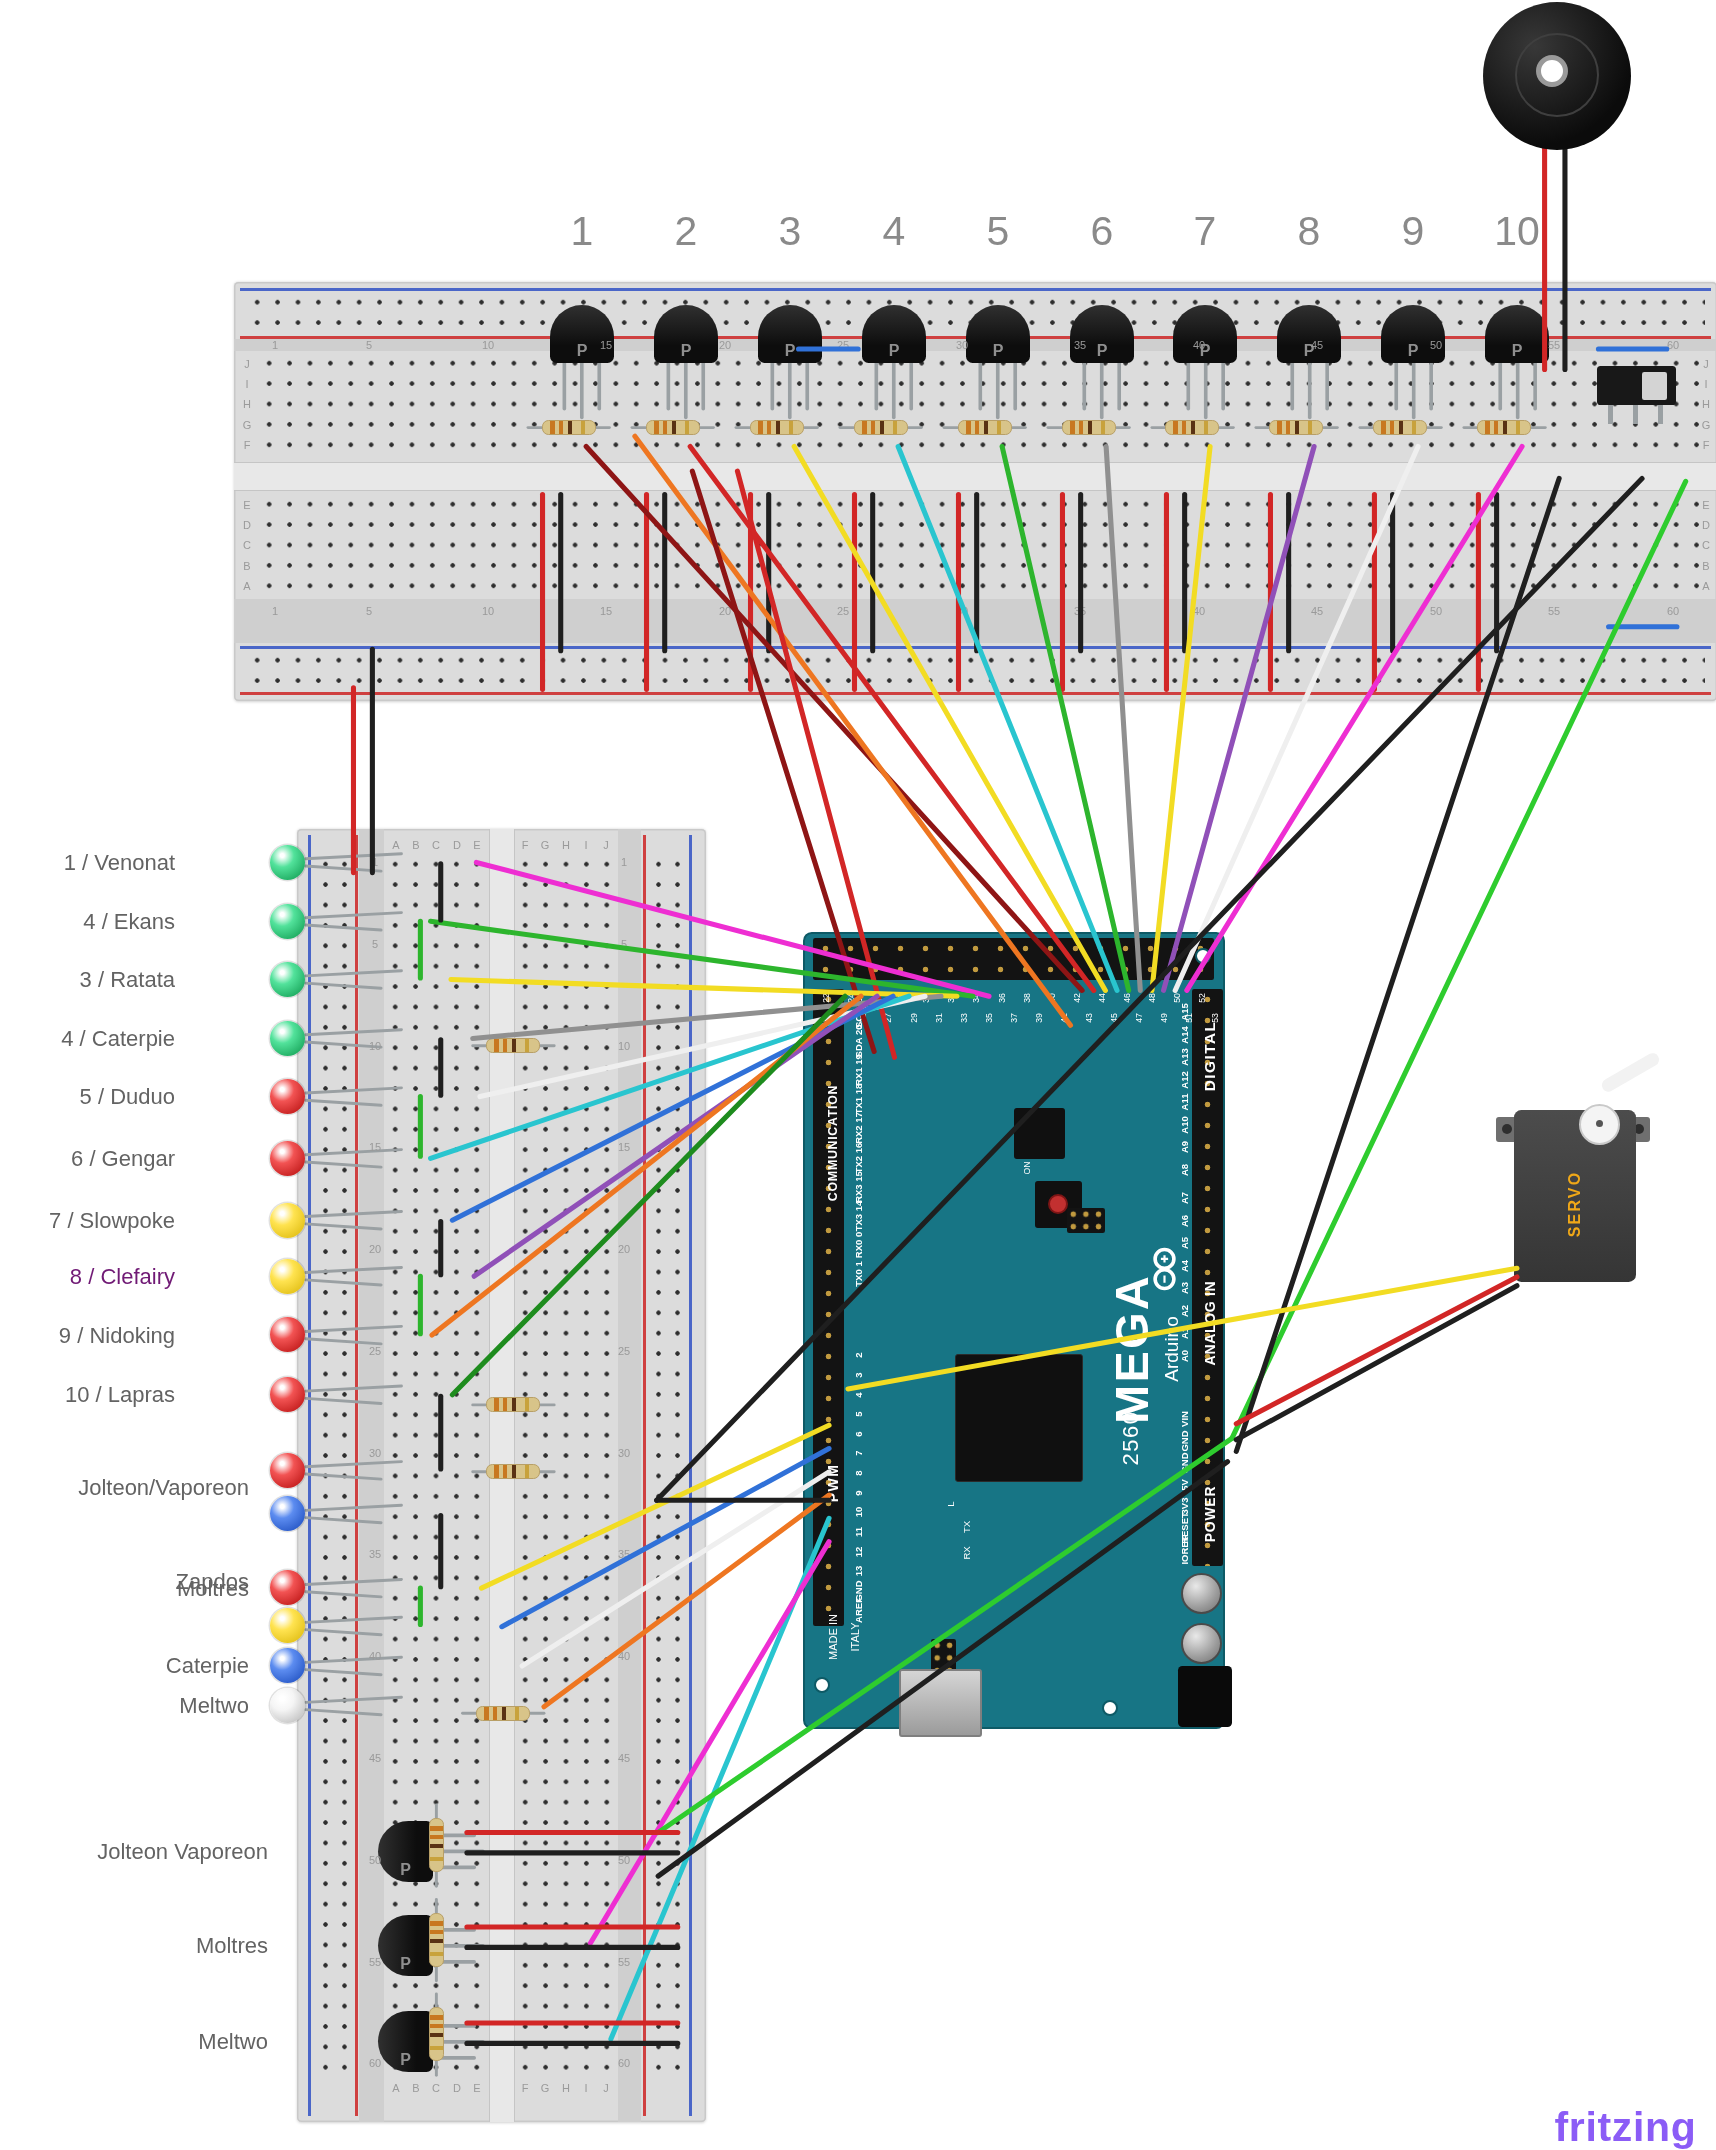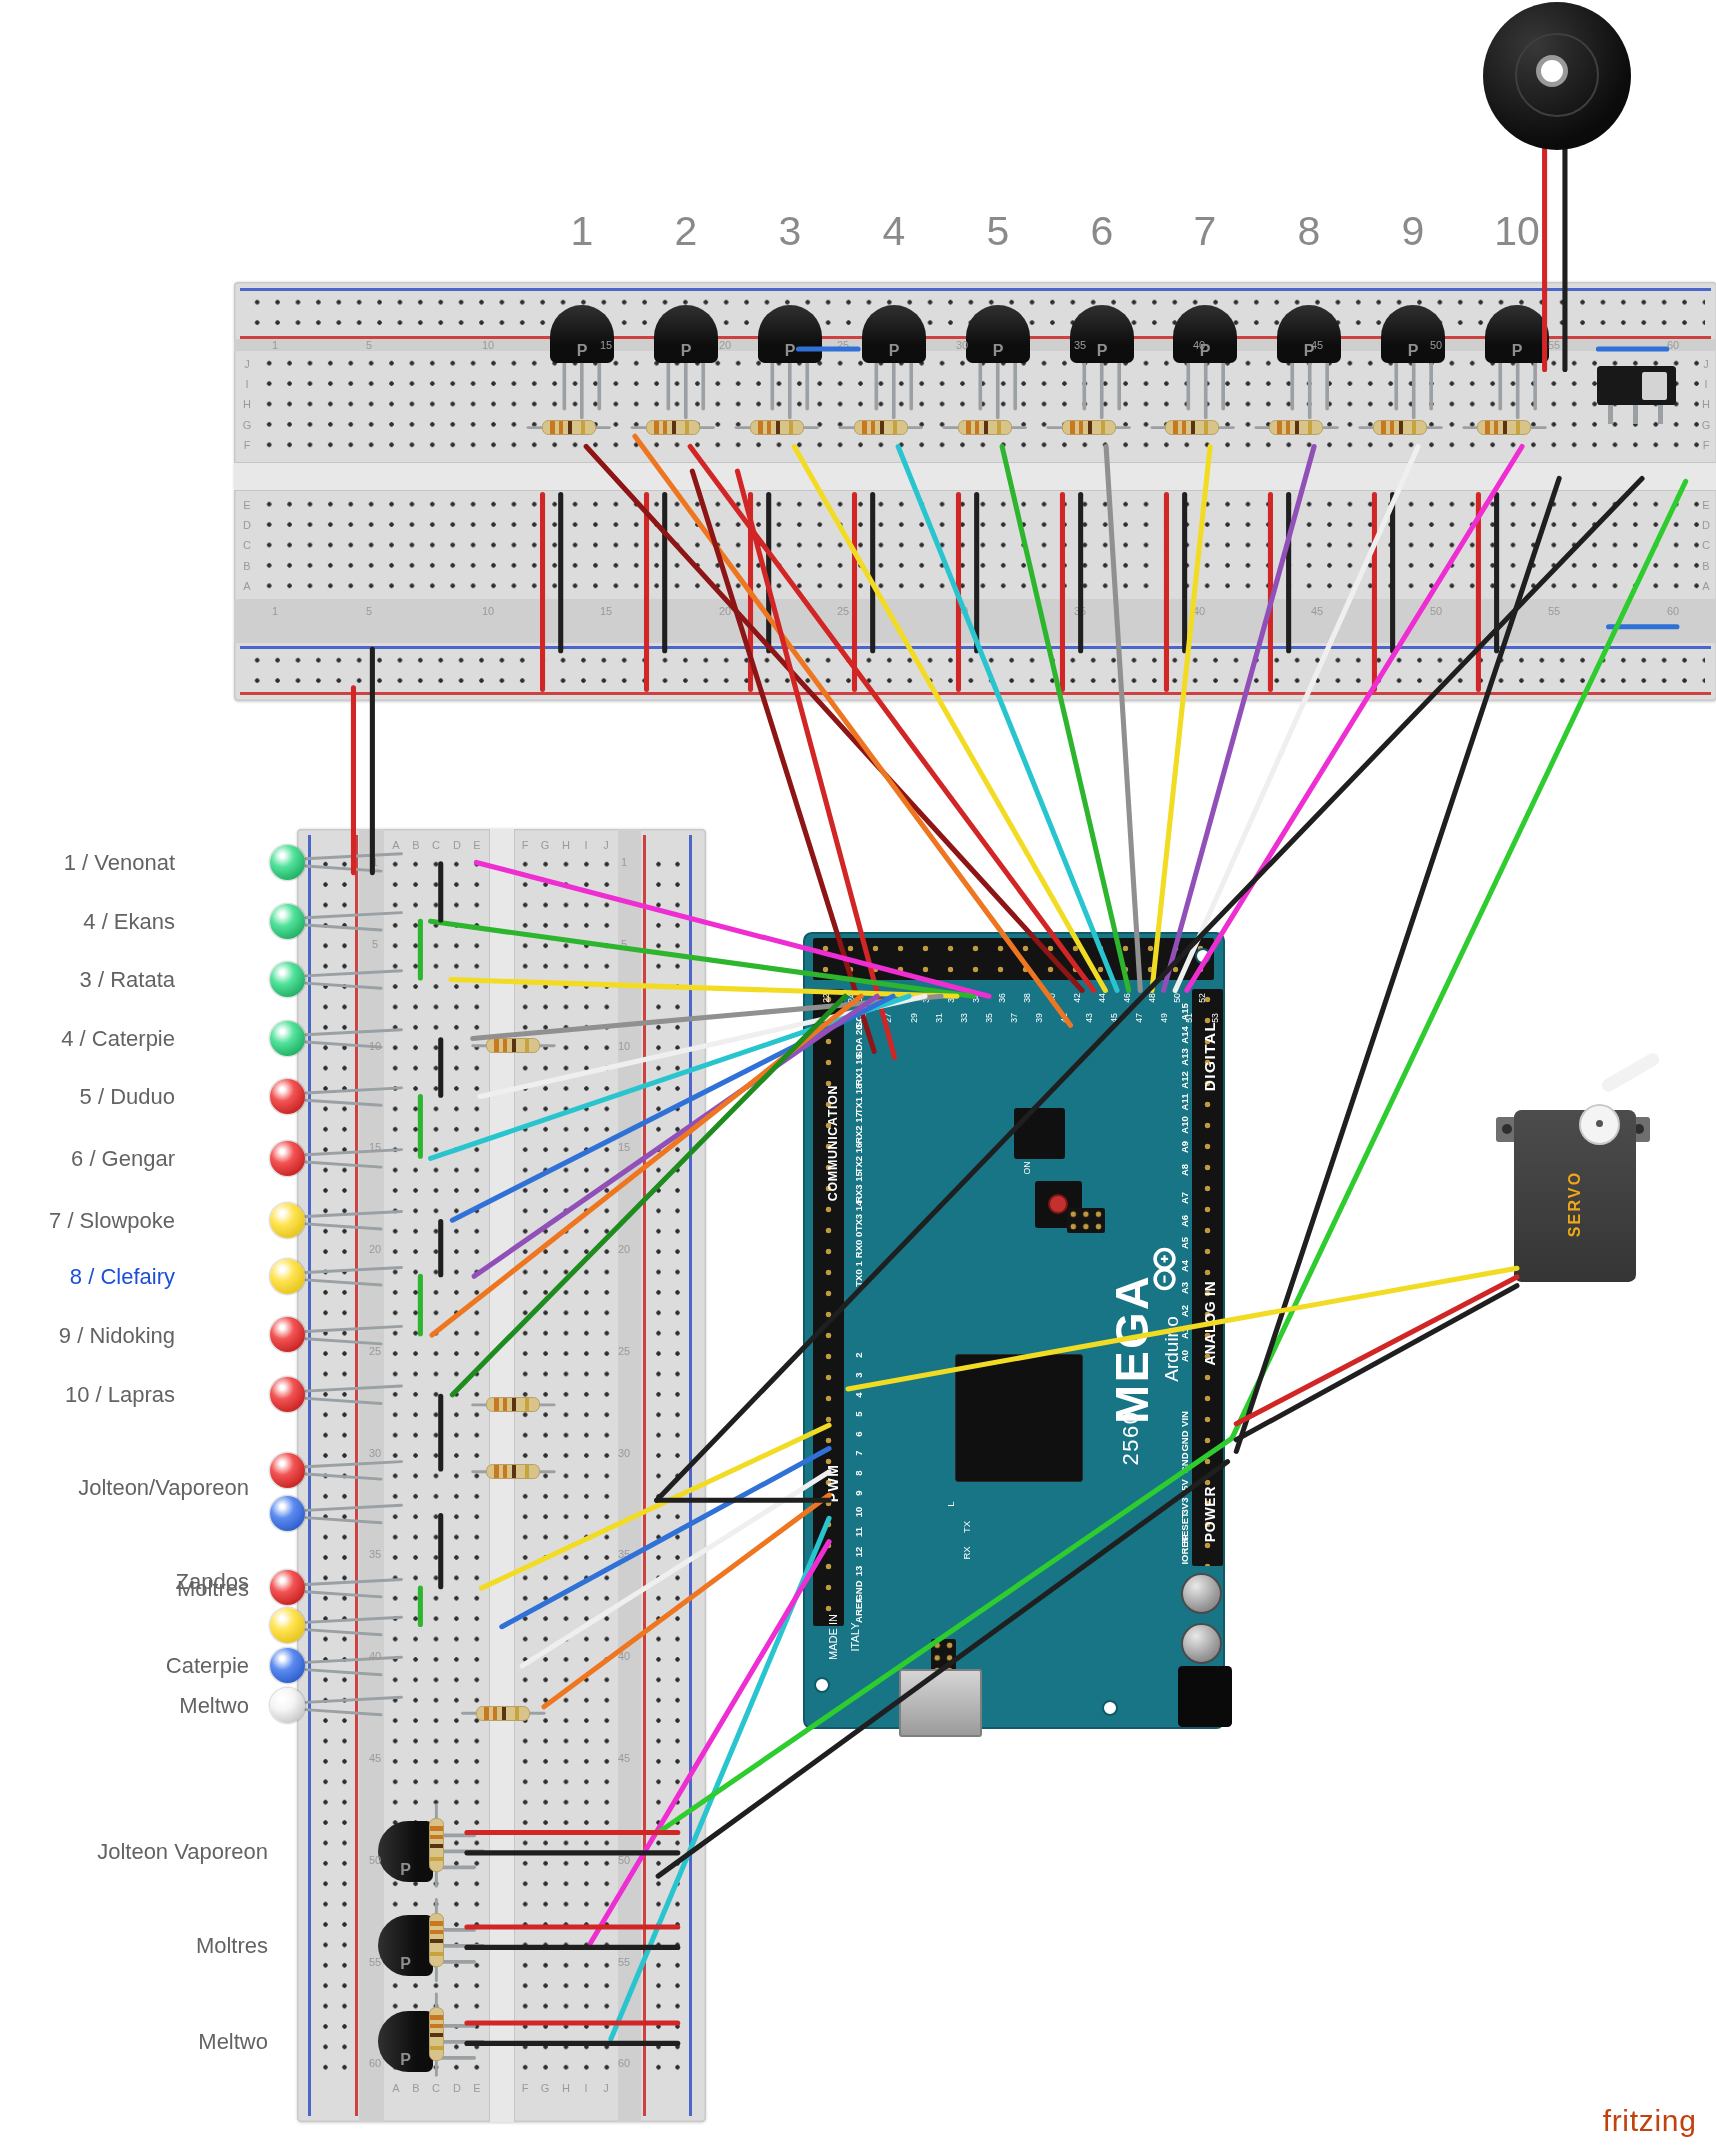--- a/index.html
+++ b/index.html
@@ -11,21 +11,21 @@
   .chan{position:absolute;background:#e8e8e8;border-top:1.5px solid #c5c5c5;border-bottom:1.5px solid #c5c5c5}
   .chanv{position:absolute;background:#e8e8e8;border-left:1.5px solid #c5c5c5;border-right:1.5px solid #c5c5c5}
   .lineR{position:absolute;background:#cf4040}
   .lineB{position:absolute;background:#4a66c8}
   .ard{position:absolute;background:#177585;border:2.2px solid #0e5a66;border-radius:8.7px;z-index:5}
   .strip{position:absolute;background-color:#131313;background-image:radial-gradient(circle,#c19a3f 2.5px,rgba(0,0,0,0) 3.1px);border-radius:2.2px;z-index:6}
   .chip{position:absolute;background:#101010;border-radius:2.9px;z-index:6}
   .cap{position:absolute;border-radius:50%;background:radial-gradient(circle at 35% 30%,#e9e9e9,#9c9c9c 60%,#6f6f6f);border:2.9px solid #4a4a4a;z-index:7}
   .hole{position:absolute;background:#fff;border-radius:50%;border:2.2px solid #0e5a66;z-index:7}
   .vtext{position:absolute;color:#fff;white-space:nowrap;transform:translate(-50%,-50%) rotate(-90deg);z-index:20}
-  .watermark{position:absolute;color:#c2410c;font-size:30px;font-weight:normal;letter-spacing:0.7px;z-index:60}
+  .watermark{position:absolute;color:#8b5cf6;font-size:41px;font-weight:bold;letter-spacing:0.7px;z-index:60}
 </style>
 </head>
 <body>
 
 <div id="cv">
 
   <div class="bb" style="left:234px;top:282px;width:1483px;height:419px"></div>
   <div class="shade" style="left:234px;top:339px;width:1483px;height:11.6px"></div>
   <div class="shade" style="left:234px;top:599px;width:1483px;height:44px"></div>
   <div class="lineB" style="left:240px;top:288px;width:1471px;height:2.9px"></div>
@@ -540,21 +540,21 @@
     <div style="position: absolute; right: 1542px; top: 967px; font-size: 22px; color: rgb(99, 99, 99); white-space: nowrap; z-index: 20;">3 / Ratata</div>
     <div style="position: absolute; left: 270px; top: 1021px; width: 35px; height: 35px; border-radius: 50%; background: radial-gradient(circle at 35% 30%, rgba(255, 255, 255, 0.9) 6%, rgb(82, 226, 155) 35%, rgb(20, 160, 85) 90%); box-shadow: rgba(0, 0, 0, 0.12) 0px 0px 0px 1.5px; z-index: 10;"></div>
     <div style="position: absolute; right: 1542px; top: 1026px; font-size: 22px; color: rgb(99, 99, 99); white-space: nowrap; z-index: 20;">4 / Caterpie</div>
     <div style="position: absolute; left: 270px; top: 1079px; width: 35px; height: 35px; border-radius: 50%; background: radial-gradient(circle at 35% 30%, rgba(255, 255, 255, 0.9) 6%, rgb(242, 83, 83) 35%, rgb(188, 21, 21) 90%); box-shadow: rgba(0, 0, 0, 0.12) 0px 0px 0px 1.5px; z-index: 10;"></div>
     <div style="position: absolute; right: 1542px; top: 1084px; font-size: 22px; color: rgb(99, 99, 99); white-space: nowrap; z-index: 20;">5 / Duduo</div>
     <div style="position: absolute; left: 270px; top: 1141px; width: 35px; height: 35px; border-radius: 50%; background: radial-gradient(circle at 35% 30%, rgba(255, 255, 255, 0.9) 6%, rgb(242, 83, 83) 35%, rgb(188, 21, 21) 90%); box-shadow: rgba(0, 0, 0, 0.12) 0px 0px 0px 1.5px; z-index: 10;"></div>
     <div style="position: absolute; right: 1542px; top: 1146px; font-size: 22px; color: rgb(99, 99, 99); white-space: nowrap; z-index: 20;">6 / Gengar</div>
     <div style="position: absolute; left: 270px; top: 1203px; width: 35px; height: 35px; border-radius: 50%; background: radial-gradient(circle at 35% 30%, rgba(255, 255, 255, 0.9) 6%, rgb(255, 227, 80) 35%, rgb(222, 187, 16) 90%); box-shadow: rgba(0, 0, 0, 0.12) 0px 0px 0px 1.5px; z-index: 10;"></div>
     <div style="position: absolute; right: 1542px; top: 1208px; font-size: 22px; color: rgb(99, 99, 99); white-space: nowrap; z-index: 20;">7 / Slowpoke</div>
     <div style="position: absolute; left: 270px; top: 1259px; width: 35px; height: 35px; border-radius: 50%; background: radial-gradient(circle at 35% 30%, rgba(255, 255, 255, 0.9) 6%, rgb(255, 227, 80) 35%, rgb(222, 187, 16) 90%); box-shadow: rgba(0, 0, 0, 0.12) 0px 0px 0px 1.5px; z-index: 10;"></div>
-    <div style="position: absolute; right: 1542px; top: 1264px; font-size: 22px; color: #1d4ed8; white-space: nowrap; z-index: 20;">8 / Clefairy</div>
+    <div style="position: absolute; right: 1542px; top: 1264px; font-size: 22px; color: #701a75; white-space: nowrap; z-index: 20;">8 / Clefairy</div>
     <div style="position: absolute; left: 270px; top: 1317px; width: 35px; height: 35px; border-radius: 50%; background: radial-gradient(circle at 35% 30%, rgba(255, 255, 255, 0.9) 6%, rgb(242, 83, 83) 35%, rgb(188, 21, 21) 90%); box-shadow: rgba(0, 0, 0, 0.12) 0px 0px 0px 1.5px; z-index: 10;"></div>
     <div style="position: absolute; right: 1542px; top: 1323px; font-size: 22px; color: rgb(99, 99, 99); white-space: nowrap; z-index: 20;">9 / Nidoking</div>
     <div style="position: absolute; left: 270px; top: 1377px; width: 35px; height: 35px; border-radius: 50%; background: radial-gradient(circle at 35% 30%, rgba(255, 255, 255, 0.9) 6%, rgb(242, 83, 83) 35%, rgb(188, 21, 21) 90%); box-shadow: rgba(0, 0, 0, 0.12) 0px 0px 0px 1.5px; z-index: 10;"></div>
     <div style="position: absolute; right: 1542px; top: 1382px; font-size: 22px; color: rgb(99, 99, 99); white-space: nowrap; z-index: 20;">10 / Lapras</div>
     <div style="position: absolute; left: 270px; top: 1453px; width: 35px; height: 35px; border-radius: 50%; background: radial-gradient(circle at 35% 30%, rgba(255, 255, 255, 0.9) 6%, rgb(242, 83, 83) 35%, rgb(188, 21, 21) 90%); box-shadow: rgba(0, 0, 0, 0.12) 0px 0px 0px 1.5px; z-index: 10;"></div>
     <div style="position: absolute; left: 270px; top: 1496px; width: 35px; height: 35px; border-radius: 50%; background: radial-gradient(circle at 35% 30%, rgba(255, 255, 255, 0.9) 6%, rgb(92, 140, 240) 35%, rgb(32, 80, 192) 90%); box-shadow: rgba(0, 0, 0, 0.12) 0px 0px 0px 1.5px; z-index: 10;"></div>
     <div style="position: absolute; right: 1468px; top: 1475px; font-size: 22px; color: rgb(99, 99, 99); white-space: nowrap; z-index: 20;">Jolteon/Vaporeon</div>
     <div style="position: absolute; left: 270px; top: 1570px; width: 35px; height: 35px; border-radius: 50%; background: radial-gradient(circle at 35% 30%, rgba(255, 255, 255, 0.9) 6%, rgb(242, 83, 83) 35%, rgb(188, 21, 21) 90%); box-shadow: rgba(0, 0, 0, 0.12) 0px 0px 0px 1.5px; z-index: 10;"></div>
     <div style="position: absolute; right: 1468px; top: 1576px; font-size: 22px; color: rgb(99, 99, 99); white-space: nowrap; z-index: 20;">Moltres</div>
     <div style="position: absolute; left: 270px; top: 1608px; width: 35px; height: 35px; border-radius: 50%; background: radial-gradient(circle at 35% 30%, rgba(255, 255, 255, 0.9) 6%, rgb(255, 227, 80) 35%, rgb(222, 187, 16) 90%); box-shadow: rgba(0, 0, 0, 0.12) 0px 0px 0px 1.5px; z-index: 10;"></div>

